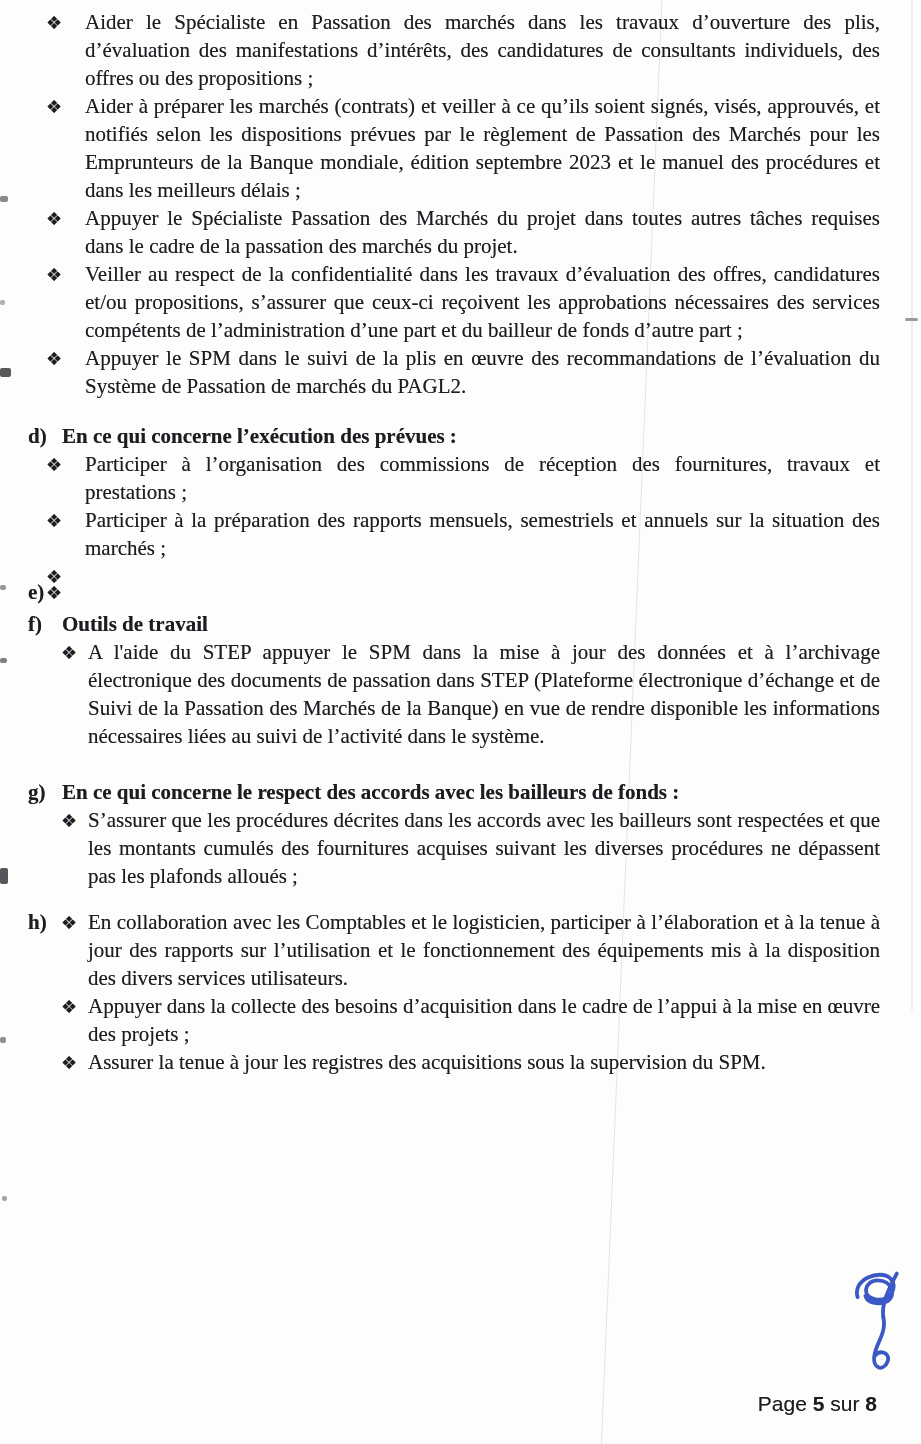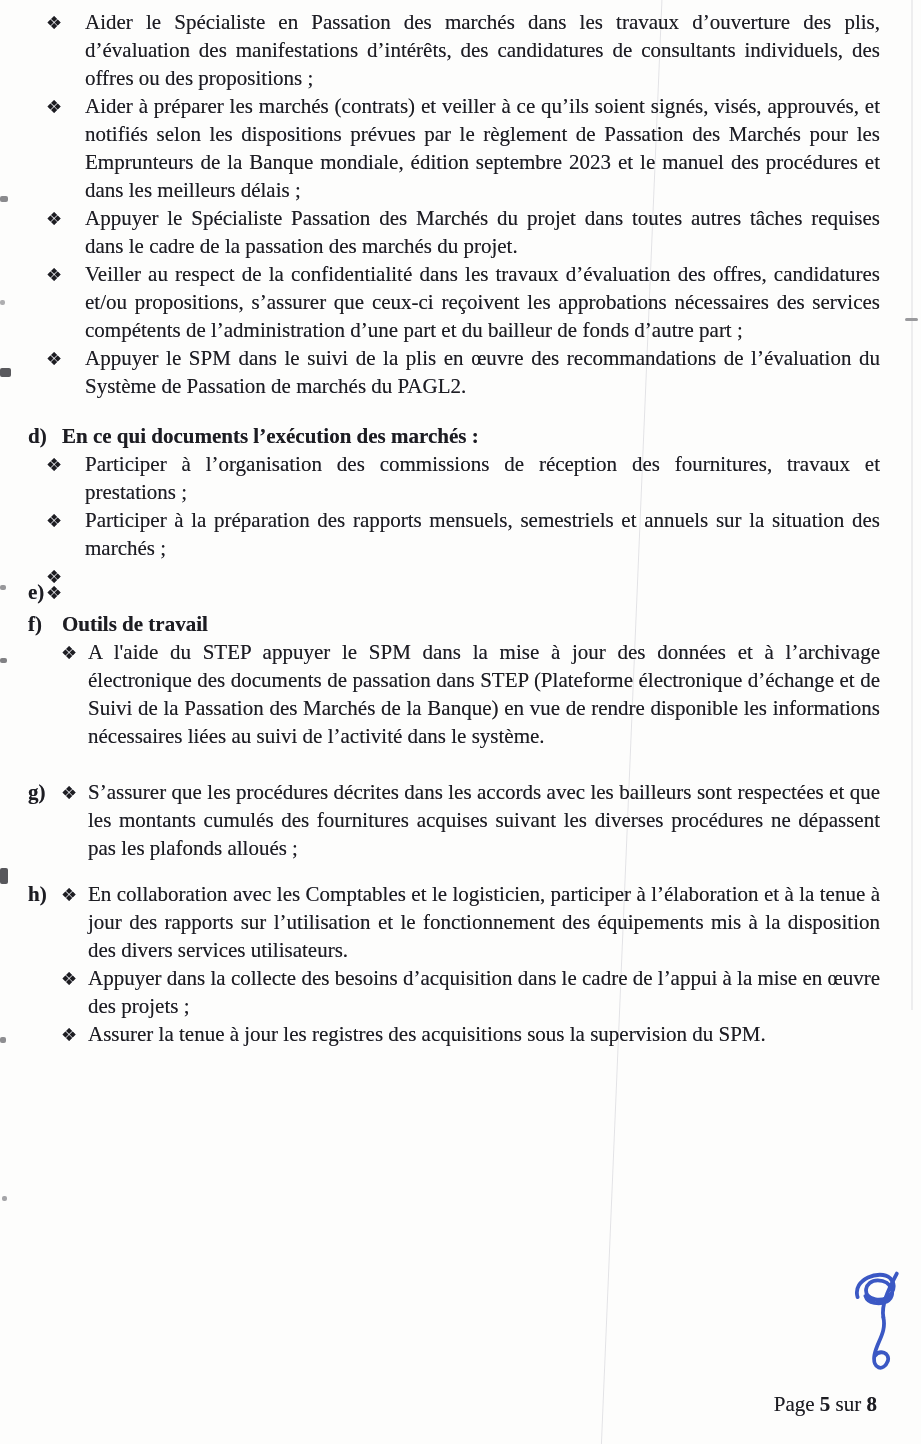--- a/index.html
+++ b/index.html
@@ -51,21 +51,21 @@
   }
   .sec-letter {
     position: absolute;
     left: 28px;
     top: 0;
   }
   .footer {
     position: absolute;
     top: 1392px;
     right: 44px;
-    font-family: Liberation Serif, serif;
+    font-family: Liberation Sans, sans-serif;
     font-size: 21px;
     color: #1d1d21;
     text-shadow: 0 0 0.5px rgba(25,25,60,0.5);
     z-index: 2;
   }
   .footer b { font-weight: bold; }
   .signature {
     position: absolute;
     left: 846px;
     top: 1268px;
@@ -114,21 +114,21 @@
 
   <ul class="blist">
     <li><span class="bullet">❖</span><span>Aider le Spécialiste en Passation des marchés dans les travaux d’ouverture des plis, d’évaluation des manifestations d’intérêts, des candidatures de consultants individuels, des offres ou des propositions ;</span></li>
     <li><span class="bullet">❖</span><span>Aider à préparer les marchés (contrats) et veiller à ce qu’ils soient signés, visés, approuvés, et notifiés selon les dispositions prévues par le règlement de Passation des Marchés pour les Emprunteurs de la Banque mondiale, édition septembre 2023 et le manuel des procédures et dans les meilleurs délais ;</span></li>
     <li><span class="bullet">❖</span><span>Appuyer le Spécialiste Passation des Marchés du projet dans toutes autres tâches requises dans le cadre de la passation des marchés du projet.</span></li>
     <li><span class="bullet">❖</span><span>Veiller au respect de la confidentialité dans les travaux d’évaluation des offres, candidatures et/ou propositions, s’assurer que ceux-ci reçoivent les approbations nécessaires des services compétents de l’administration d’une part et du bailleur de fonds d’autre part ;</span></li>
     <li><span class="bullet">❖</span><span>Appuyer le SPM dans le suivi de la plis en œuvre des recommandations de l’évaluation du Système de Passation de marchés du PAGL2.</span></li>
   </ul>
 
   <div class="sec-heading" style="margin-top:22px;">
-    <span class="sec-letter">d)</span><span>En ce qui documents l’exécution des marchés :</span>
+    <span class="sec-letter">d)</span><span>En ce qui concerne l’exécution des prévues :</span>
   </div>
   <ul class="blist">
     <li><span class="bullet">❖</span><span>Participer à l’organisation des commissions de réception des fournitures, travaux et prestations ;</span></li>
     <li><span class="bullet">❖</span><span>Participer à la préparation des rapports mensuels, semestriels et annuels sur la situation des marchés ;</span></li>
     <li><span class="bullet">❖</span></li>
   </ul>
 
   <div class="sec-heading" style="margin-top:16px;">
     <span class="sec-letter">e)</span>
   </div>
@@ -137,21 +137,21 @@
   </ul>
 
   <div class="sec-heading" style="margin-top:48px;">
     <span class="sec-letter">f)</span><span>Outils de travail</span>
   </div>
   <ul class="blist tight">
     <li><span class="bullet">❖</span><span>A l'aide du STEP appuyer le SPM dans la mise à jour des données et à l’archivage électronique des documents de passation dans STEP (Plateforme électronique d’échange et de Suivi de la Passation des Marchés de la Banque) en vue de rendre disponible les informations nécessaires liées au suivi de l’activité dans le système.</span></li>
   </ul>
 
   <div class="sec-heading" style="margin-top:28px;">
-    <span class="sec-letter">g)</span>
+    <span class="sec-letter">g)</span><span>En ce qui concerne le respect des accords avec les bailleurs de fonds :</span>
   </div>
   <ul class="blist tight">
     <li><span class="bullet">❖</span><span>S’assurer que les procédures décrites dans les accords avec les bailleurs sont respectées et que les montants cumulés des fournitures acquises suivant les diverses procédures ne dépassent pas les plafonds alloués ;</span></li>
   </ul>
 
   <div class="sec-heading" style="margin-top:18px;">
     <span class="sec-letter">h)</span>
   </div>
   <ul class="blist tight">
     <li><span class="bullet">❖</span><span>En collaboration avec les Comptables et le logisticien, participer à l’élaboration et à la tenue à jour des rapports sur l’utilisation et le fonctionnement des équipements mis à la disposition des divers services utilisateurs.</span></li>

